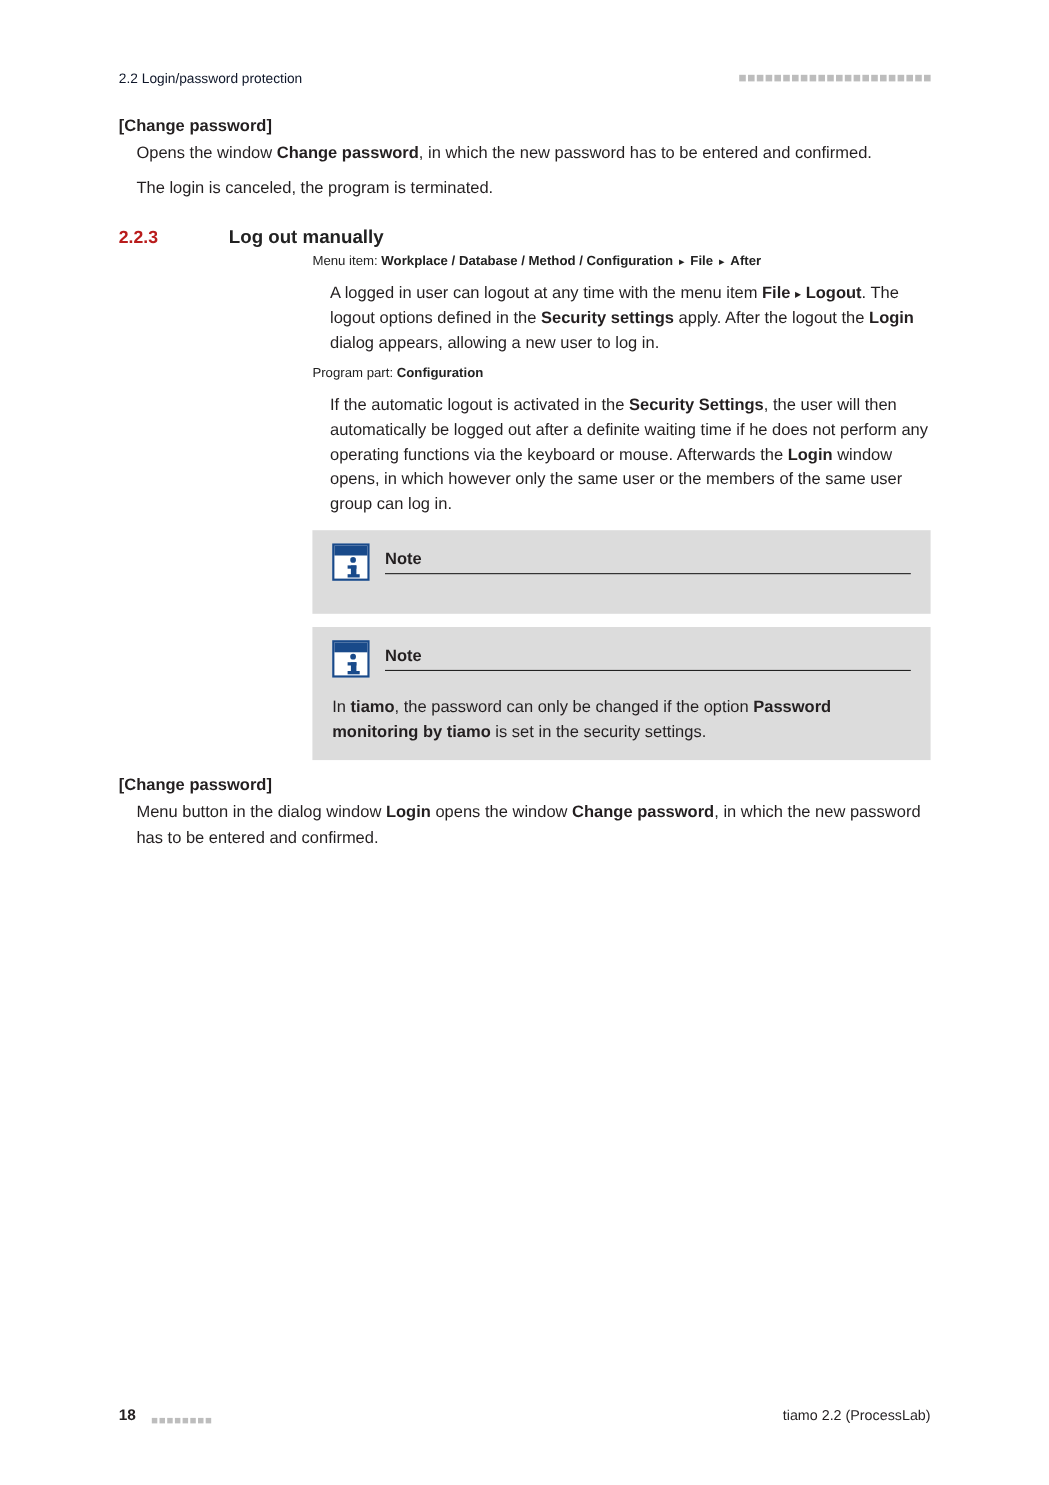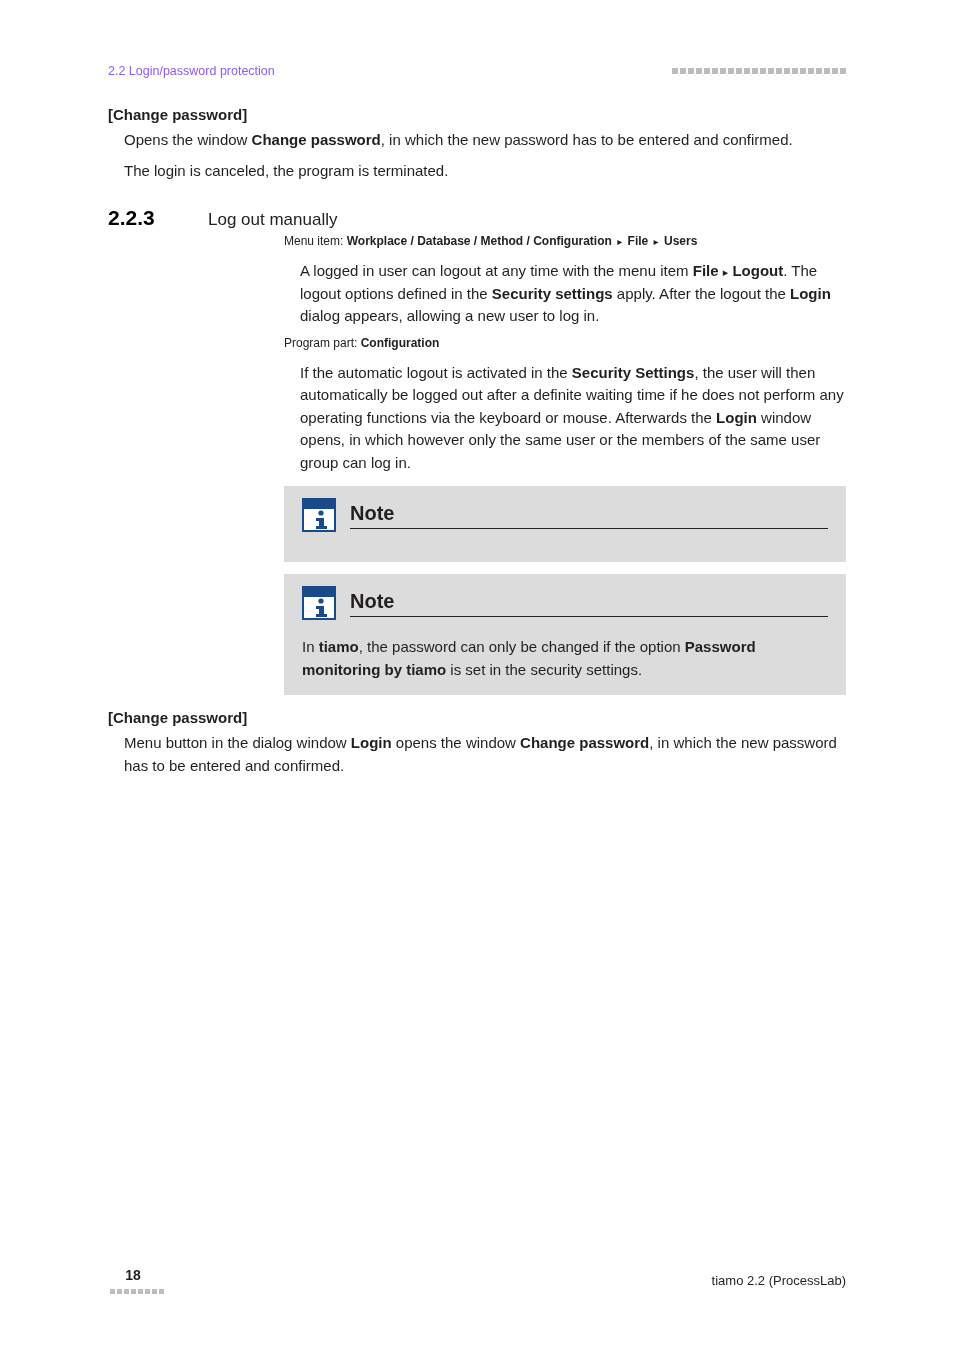--- a/index.html
+++ b/index.html
@@ -10,21 +10,21 @@
     position: relative;
   }
   .page {
     padding: 64px 108px 0 108px;
   }
   .running-head {
     display: flex;
     justify-content: space-between;
     align-items: center;
     font-size: 12.5px;
-    color: #8b5cf6;
+    color: #0f172a;
     margin-bottom: 28px;
   }
   .running-head .left { font-weight: 400; }
   .dots-strip {
     display: inline-block;
     line-height: 0;
   }
   .dots-strip .sq {
     display: inline-block;
     width: 6px; height: 6px;
@@ -51,26 +51,26 @@
 
   .section-head {
     display: flex;
     align-items: baseline;
     gap: 40px;
     margin-top: 24px;
     margin-bottom: 4px;
   }
   .section-num {
     font-weight: 800;
-    font-size: 21px;
-    color: #000000;
+    font-size: 16px;
+    color: #b91c1c;
     min-width: 60px;
   }
   .section-title {
-    font-weight: 400;
+    font-weight: 700;
     font-size: 17px;
     color: #222;
   }
   .meta-line {
     font-size: 12px;
     color: #222;
     margin-bottom: 12px;
   }
   .meta-line .tri { font-size: 10px; padding: 0 2px; }
 
@@ -101,38 +101,38 @@
     background: #194a8a;
   }
   .note-icon svg { position: absolute; left: 0; top: 0; }
   .note-title-wrap {
     flex: 1;
     border-bottom: 1.5px solid #222;
     padding-bottom: 3px;
   }
   .note-title {
     font-weight: 700;
-    font-size: 20px;
+    font-size: 15px;
   }
   .note-body {
     font-size: 15px;
     line-height: 1.5;
   }
 
   .footer {
     position: absolute;
     left: 108px; right: 108px;
     bottom: 56px;
     display: flex;
     justify-content: space-between;
     align-items: center;
     font-size: 13px;
   }
   .footer .pg { font-weight: 700; font-size: 14px; margin-right: 6px; }
-  .footer .left { display: flex; align-items: center; gap: 6px; flex-direction: column; }
+  .footer .left { display: flex; align-items: flex-end; gap: 6px; }
 </style>
 </head>
 <body>
 
 <div class="page">
 
   <div class="running-head">
     <span class="left">2.2 Login/password protection</span>
     <span class="dots-strip">
       <span class="sq"></span><span class="sq"></span><span class="sq"></span><span class="sq"></span><span class="sq"></span><span class="sq"></span><span class="sq"></span><span class="sq"></span><span class="sq"></span><span class="sq"></span><span class="sq"></span><span class="sq"></span><span class="sq"></span><span class="sq"></span><span class="sq"></span><span class="sq"></span><span class="sq"></span><span class="sq"></span><span class="sq"></span><span class="sq"></span><span class="sq"></span><span class="sq"></span>
@@ -153,21 +153,21 @@
   <div class="section-head">
     <span class="section-num">2.2.3</span>
     <span class="section-title">Log out manually</span>
   </div>
   <div class="content-col">
     <div class="meta-line">
       <span>Menu item: </span><span class="b">Workplace / Database / Method / Configuration</span>
       <span class="tri">▸</span>
       <span class="b">File</span>
       <span class="tri">▸</span>
-      <span class="b">Users</span>
+      <span class="b">After</span>
     </div>
     <div class="body-text">
       <span>A logged in user can logout at any time with the menu item </span><span class="b">File</span>
       <span style="font-size:11px;">▸</span>
       <span class="b">Log­out</span><span>. The logout options defined in the </span><span class="b">Security settings</span><span> apply. After the logout the </span><span class="b">Login</span><span> dialog appears, allowing a new user to log in.</span>
     </div>
   </div>
 
   <div class="content-col">
     <div class="meta-line">

